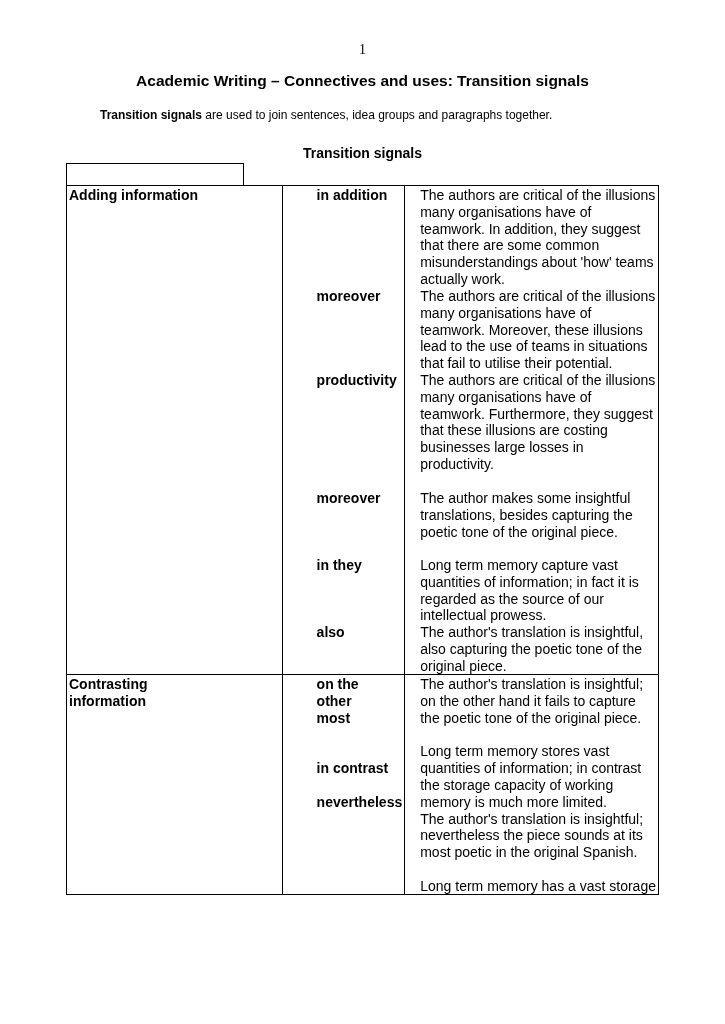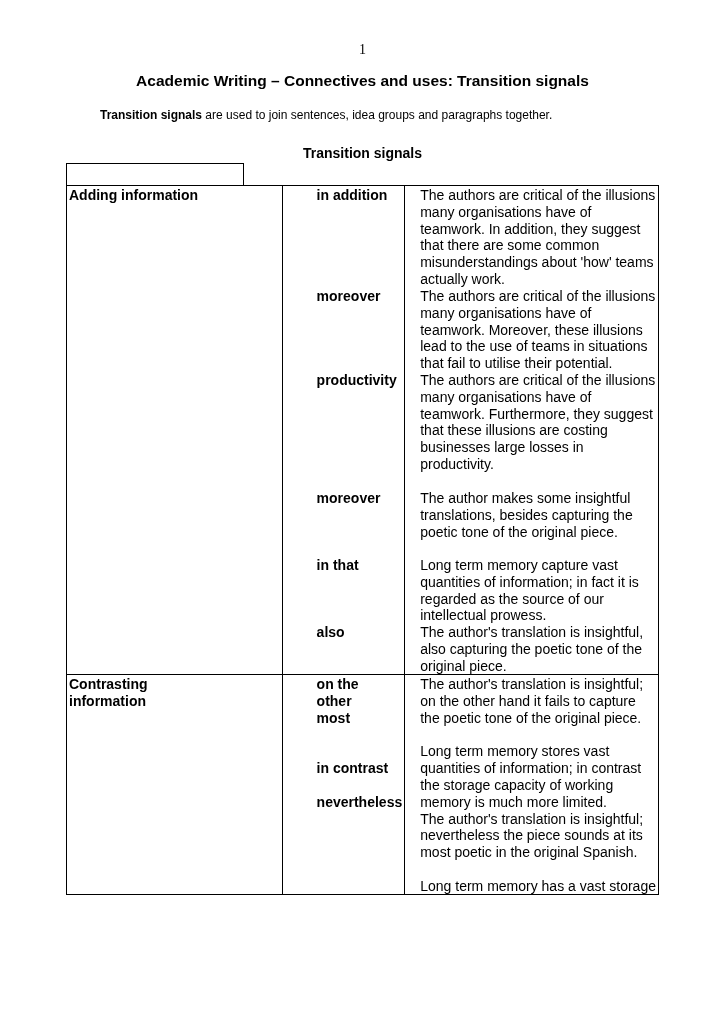--- a/index.html
+++ b/index.html
@@ -36,21 +36,21 @@
 
 <table class="signals">
   <tbody>
   <tr>
     <td class="col-func" style="padding-right:60px">Adding information</td>
     <td class="col-words">
       <span class="w" style="height:101px">in addition</span>
       <span class="w" style="height:84px">moreover</span>
       <span class="w" style="height:118px">productivity</span>
       <span class="w" style="height:67px">moreover</span>
-      <span class="w" style="height:67px">in that</span>
+      <span class="w" style="height:67px">in they</span>
       <span class="w">also</span>
     </td>
     <td class="col-ex">
       <span class="entry" style="height:101px">The authors are critical of the illusions many organisations have of teamwork. In addition, they suggest that there are some common misunderstandings about 'how' teams actually work.</span>
       <span class="entry" style="height:84px">The authors are critical of the illusions many organisations have of teamwork. Moreover, these illusions lead to the use of teams in situations that fail to utilise their potential.</span>
       <span class="entry" style="height:118px">The authors are critical of the illusions many organisations have of teamwork. Furthermore, they suggest that these illusions are costing businesses large losses in productivity.</span>
       <span class="entry" style="height:67px">The author makes some insightful translations, besides capturing the poetic tone of the original piece.</span>
       <span class="entry" style="height:67px">Long term memory capture vast quantities of information; in fact it is regarded as the source of our intellectual prowess.</span>
       <span class="entry">The author's translation is insightful, also capturing the poetic tone of the original piece.</span>
     </td>

